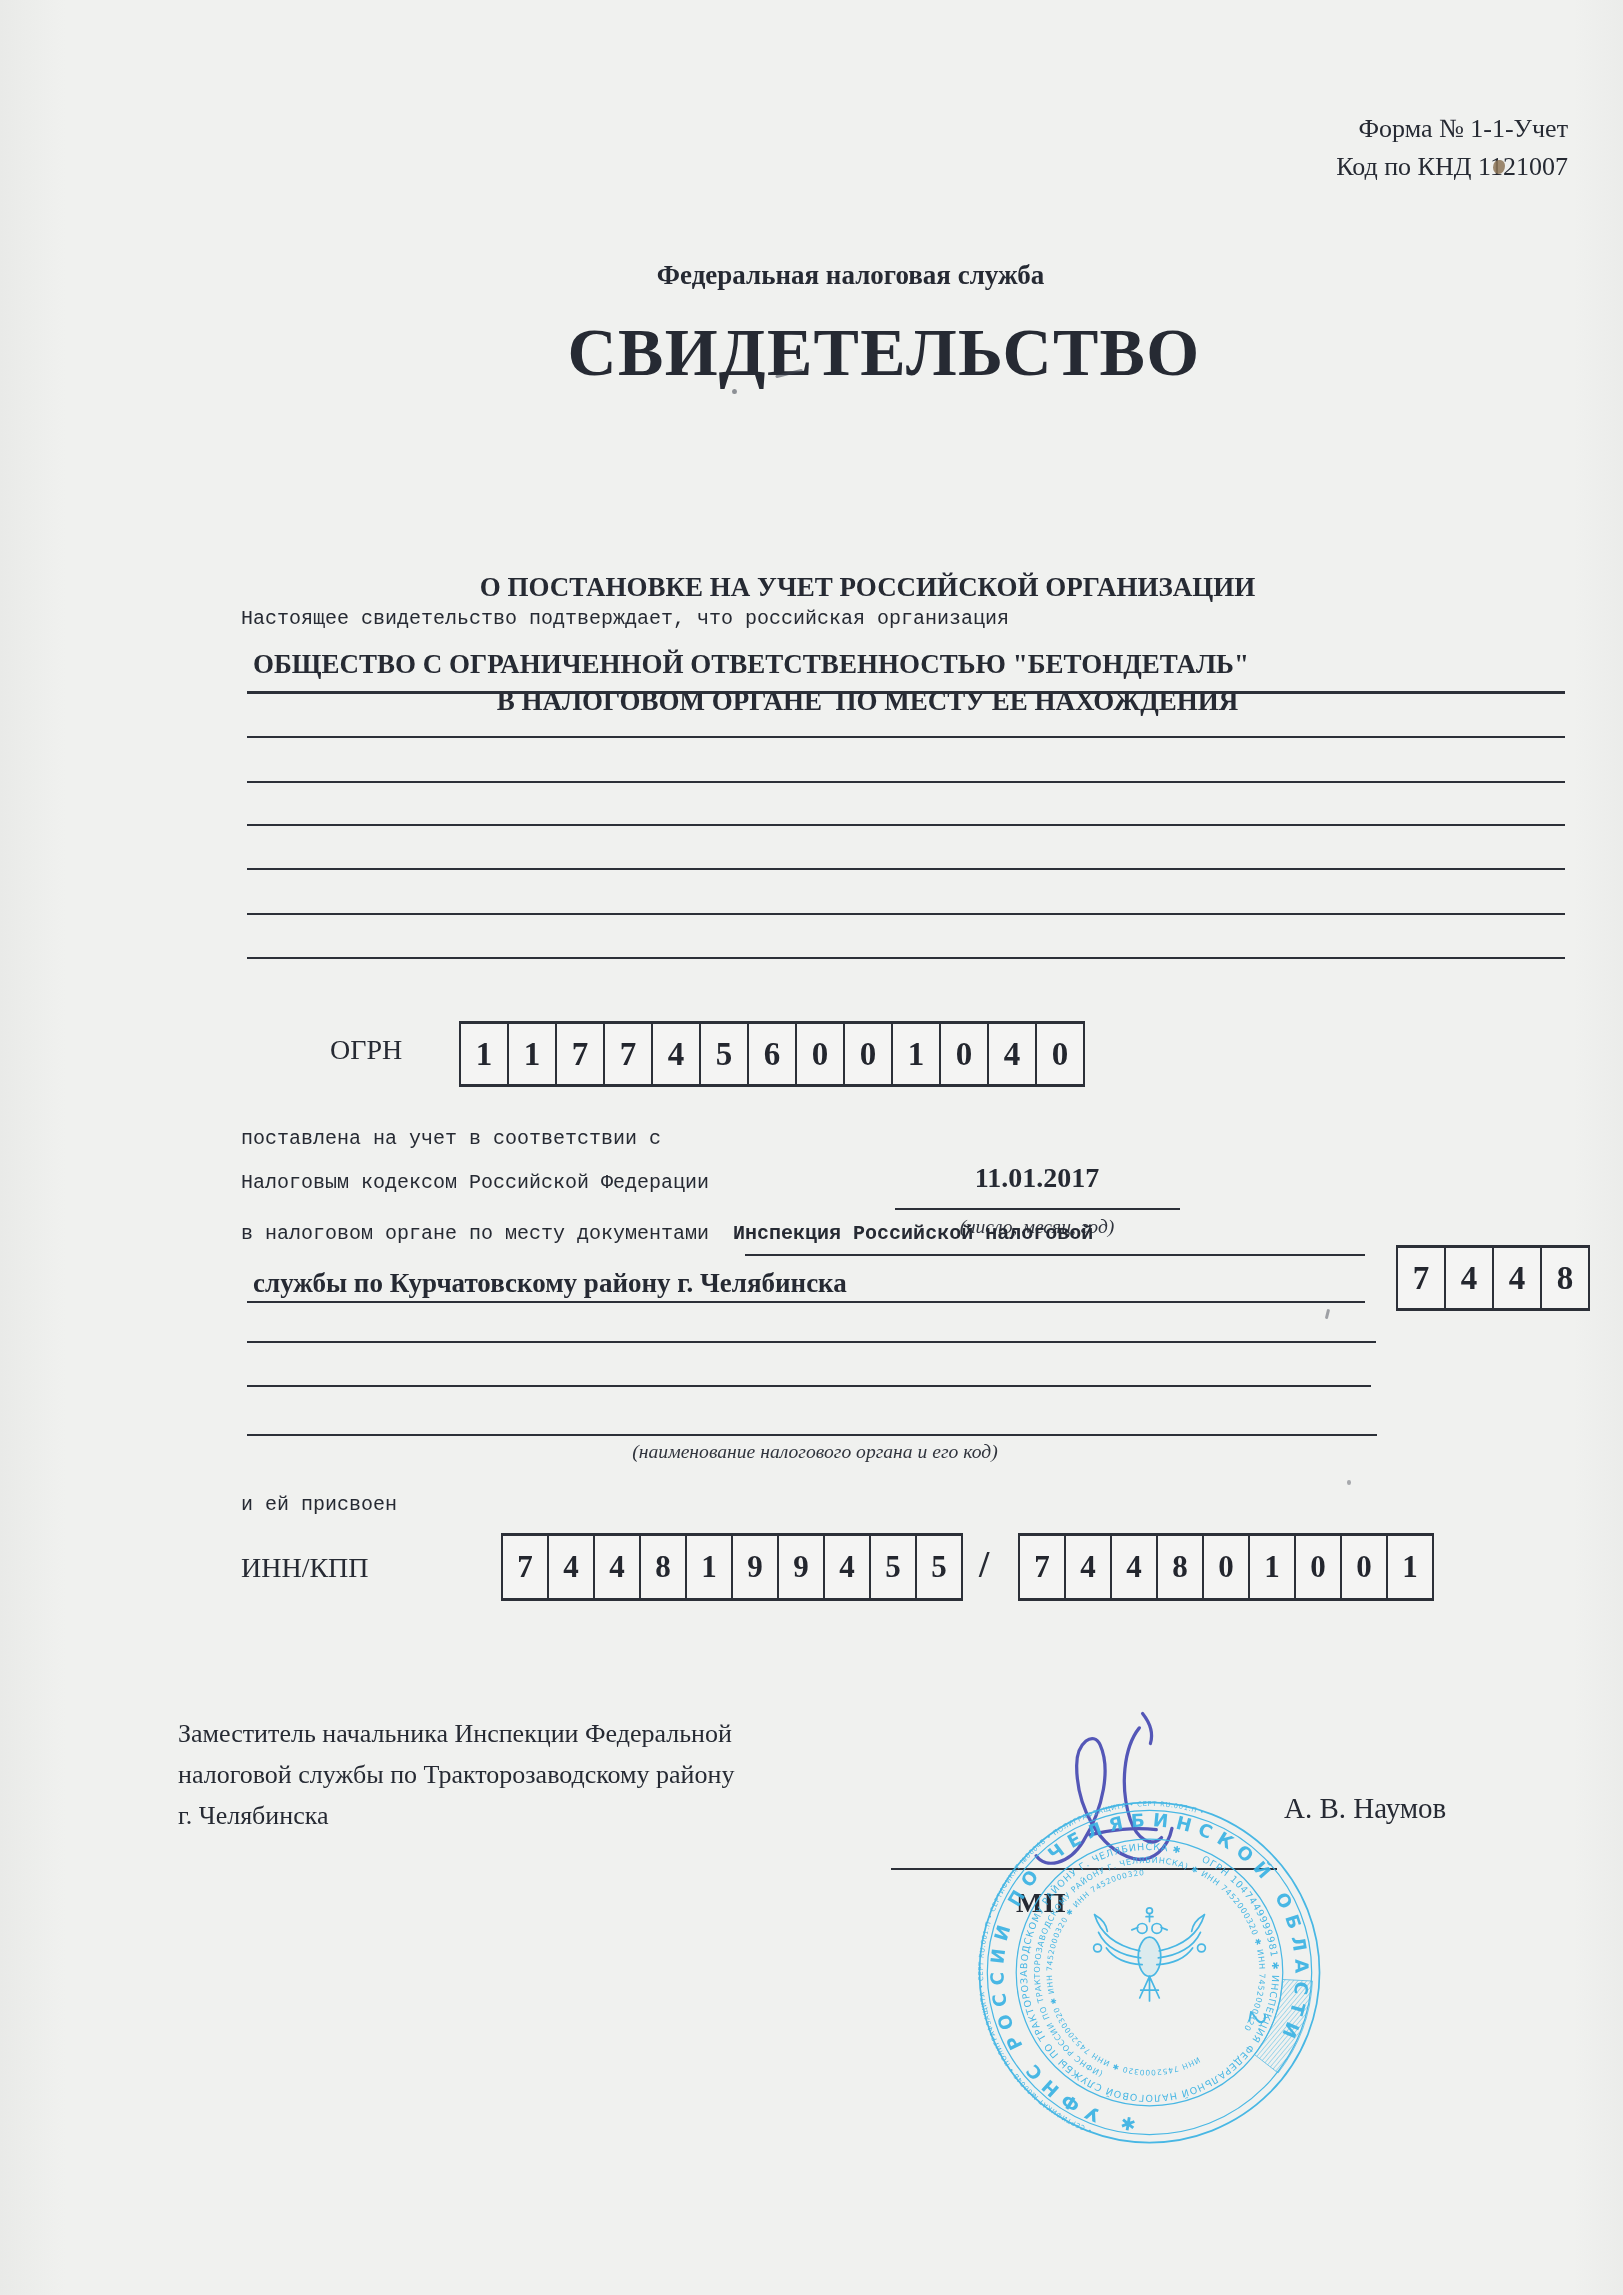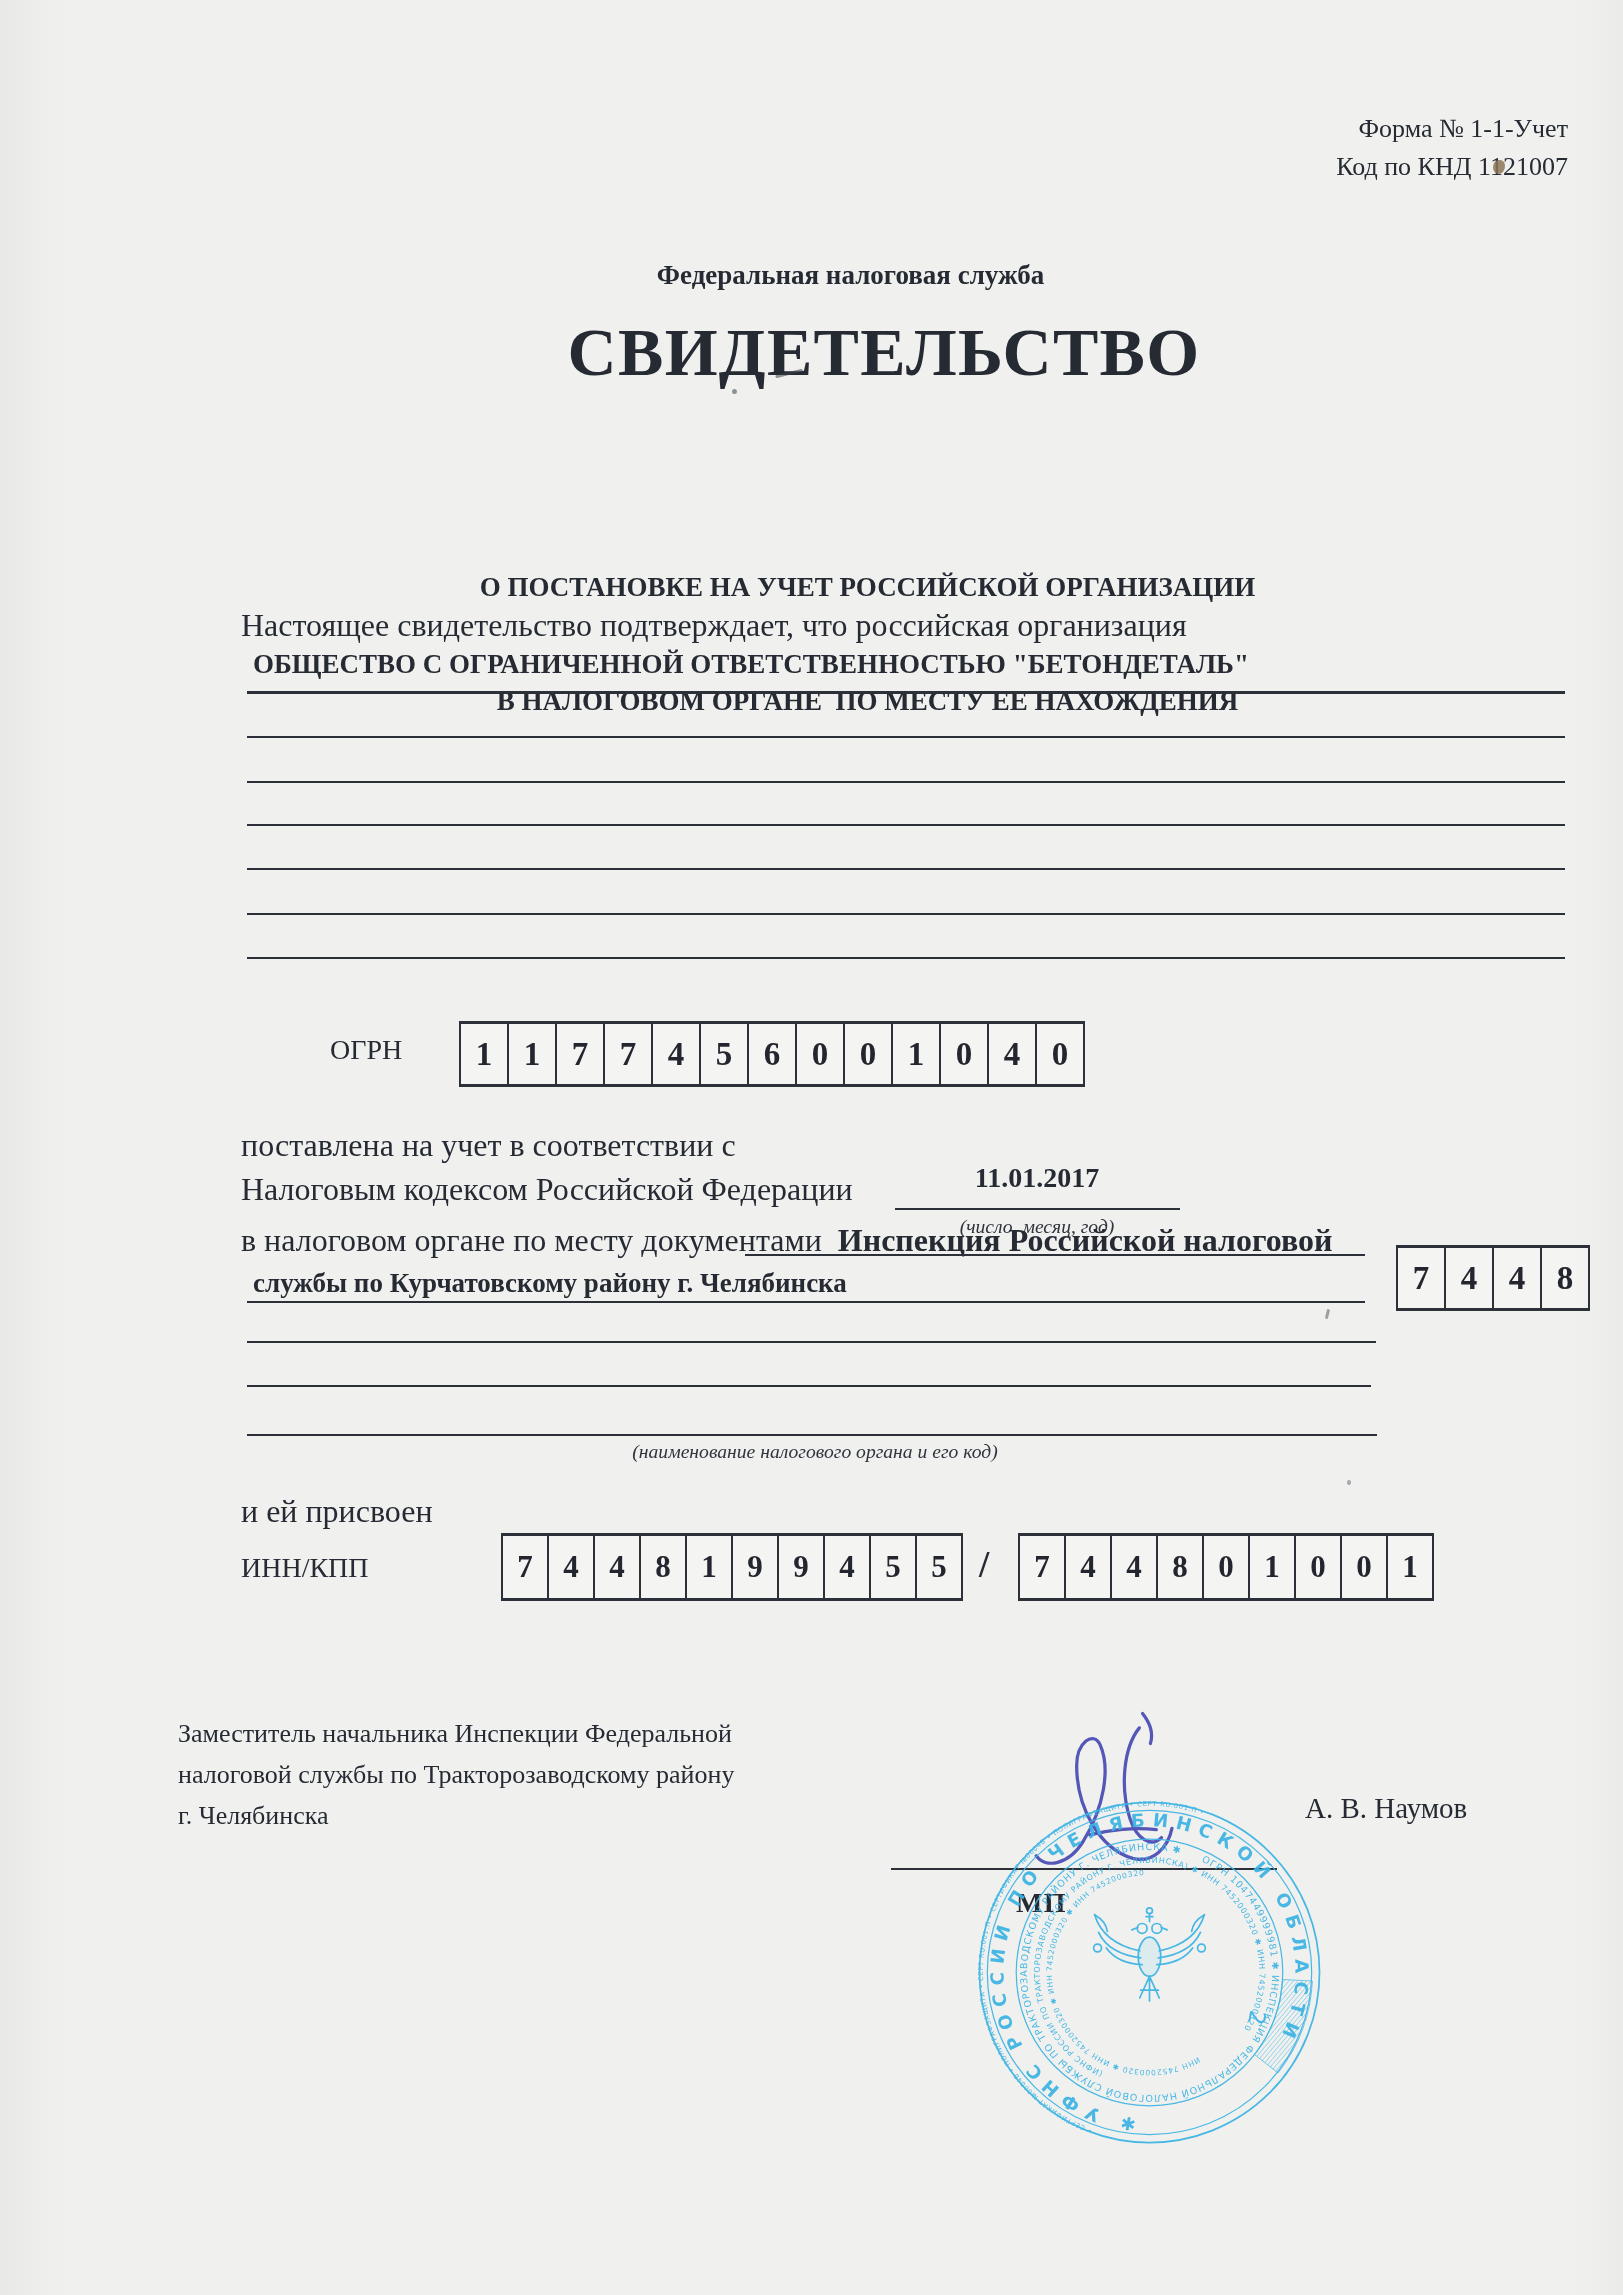--- a/index.html
+++ b/index.html
@@ -18,36 +18,36 @@
       var(--paper);
     font-family:"Liberation Serif","DejaVu Serif",serif;
     color:var(--text);
     overflow:hidden;
   }
   .abs{position:absolute;}
   .hdr{font-size:26px;line-height:1.45;text-align:right;}
   .agency{font-size:27px;font-weight:bold;text-align:center;white-space:pre-wrap;}
   .doctitle{font-size:68px;font-weight:bold;letter-spacing:1.3px;text-align:center;margin-top:8px;}
   .subtitle{font-size:27px;font-weight:bold;text-align:center;line-height:38px;white-space:pre-wrap;}
-  .body-line{font-size:32px;white-space:pre-wrap;}
+  .body-line{font-size:20px;white-space:pre-wrap;font-family:Liberation Mono, monospace;}
   .bold{font-weight:bold;}
   .orgname{font-size:27px;font-weight:bold;margin-left:12px;}
   .rule{position:absolute;height:2px;background:var(--line);}
   .rule.thick{height:2.6px;}
   .caption{font-size:19.6px;font-style:italic;text-align:center;color:#30343d;}
   .boxlabel{font-size:28px;}
   .cellrow{position:absolute;display:flex;border:2.6px solid var(--line);border-top-width:3.3px;border-bottom-width:3.3px;background:rgba(255,255,255,.25);}
   .cellrow span{display:flex;align-items:center;justify-content:center;font-weight:bold;color:#23262e;font-family:"Liberation Serif","DejaVu Serif",serif;}
   .cellrow span + span{border-left:2px solid var(--line);}
   .c-ogrn span{width:46px;height:60px;font-size:33px;}
   .c-code span{width:46px;height:60px;font-size:33px;}
   .c-inn span{width:44px;height:62px;font-size:31px;}
   .slash{font-size:37px;font-weight:bold;}
   .official{font-size:26px;line-height:41px;}
-  .signname{font-size:29px;margin-left:21px;}
+  .signname{font-size:29px;}
   .mp{font-size:28px;font-weight:bold;letter-spacing:1.3px;}
   .stamp-wrap{position:absolute;left:978px;top:1801px;width:343px;height:343px;color:var(--stamp);opacity:.93;}
   .sig-wrap{position:absolute;left:1011px;top:1707px;width:301px;height:171px;color:var(--ink);}
   .speck{position:absolute;background:#3a3f4a;}
   .blob{position:absolute;width:11.8px;height:14.4px;border-radius:50% 40% 55% 45%;background:#8d7657;opacity:.85;}
   text{font-family:"DejaVu Sans","Liberation Sans",sans-serif;}
 </style>
 </head>
 <body>
 

